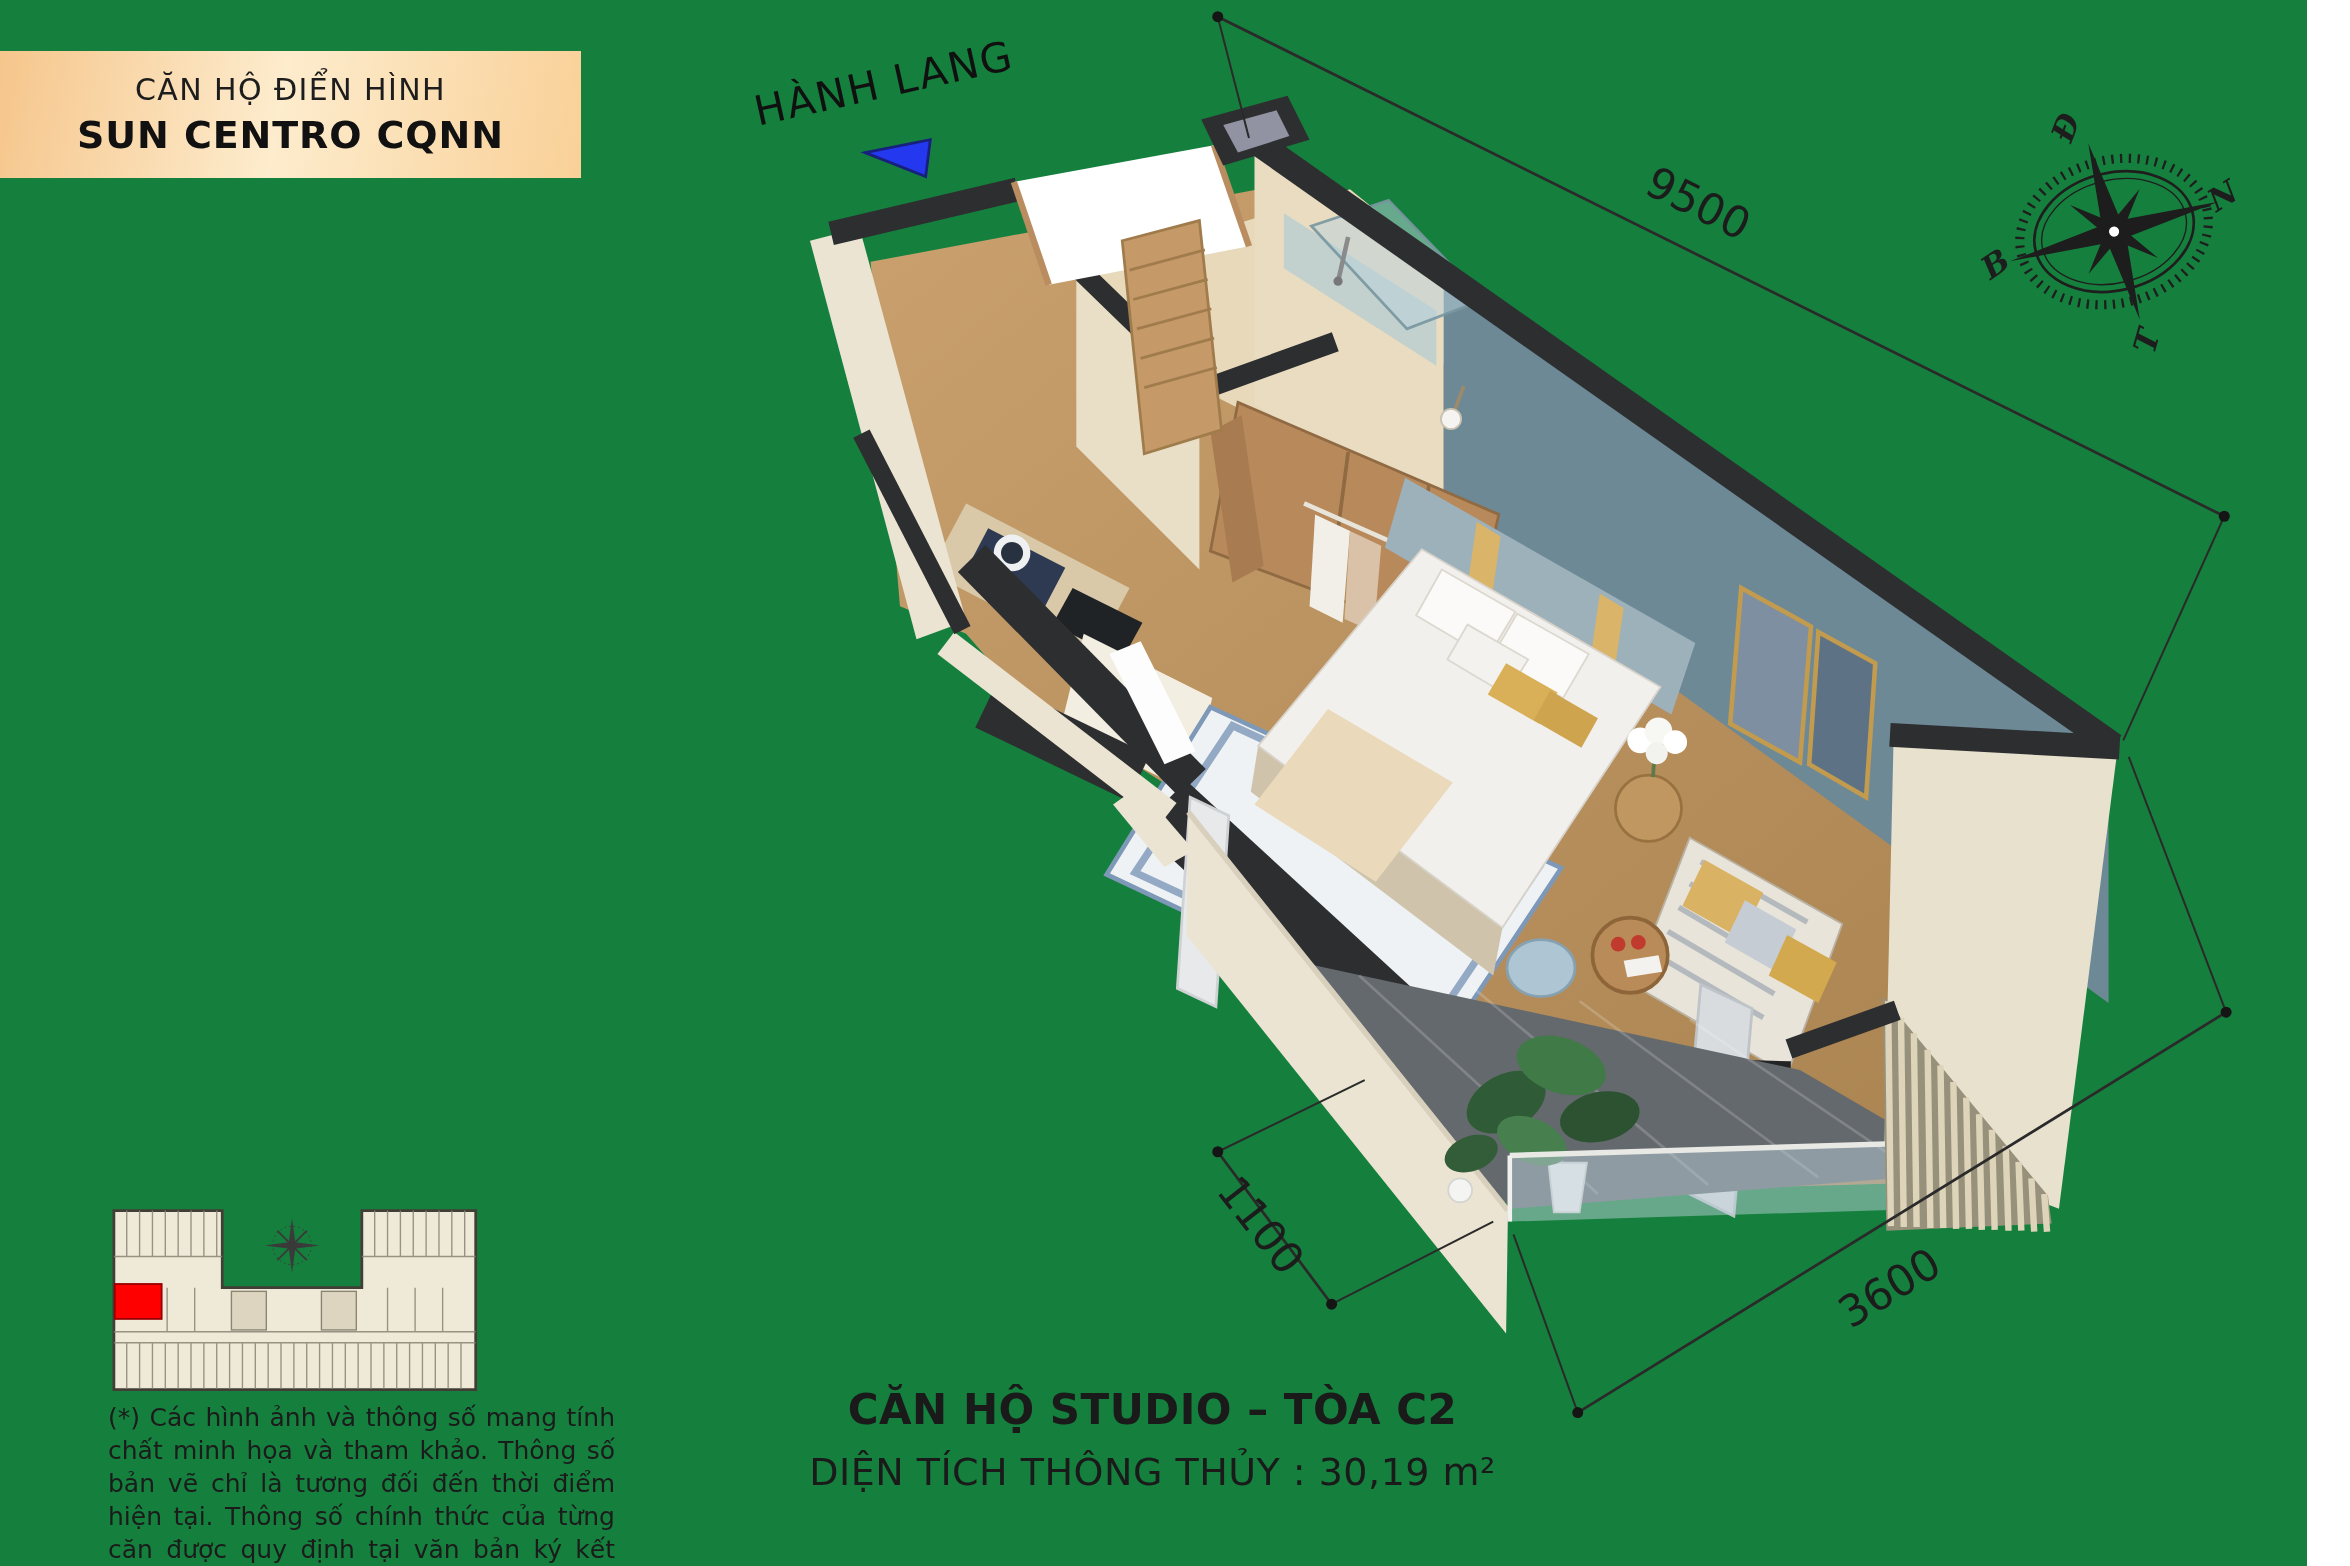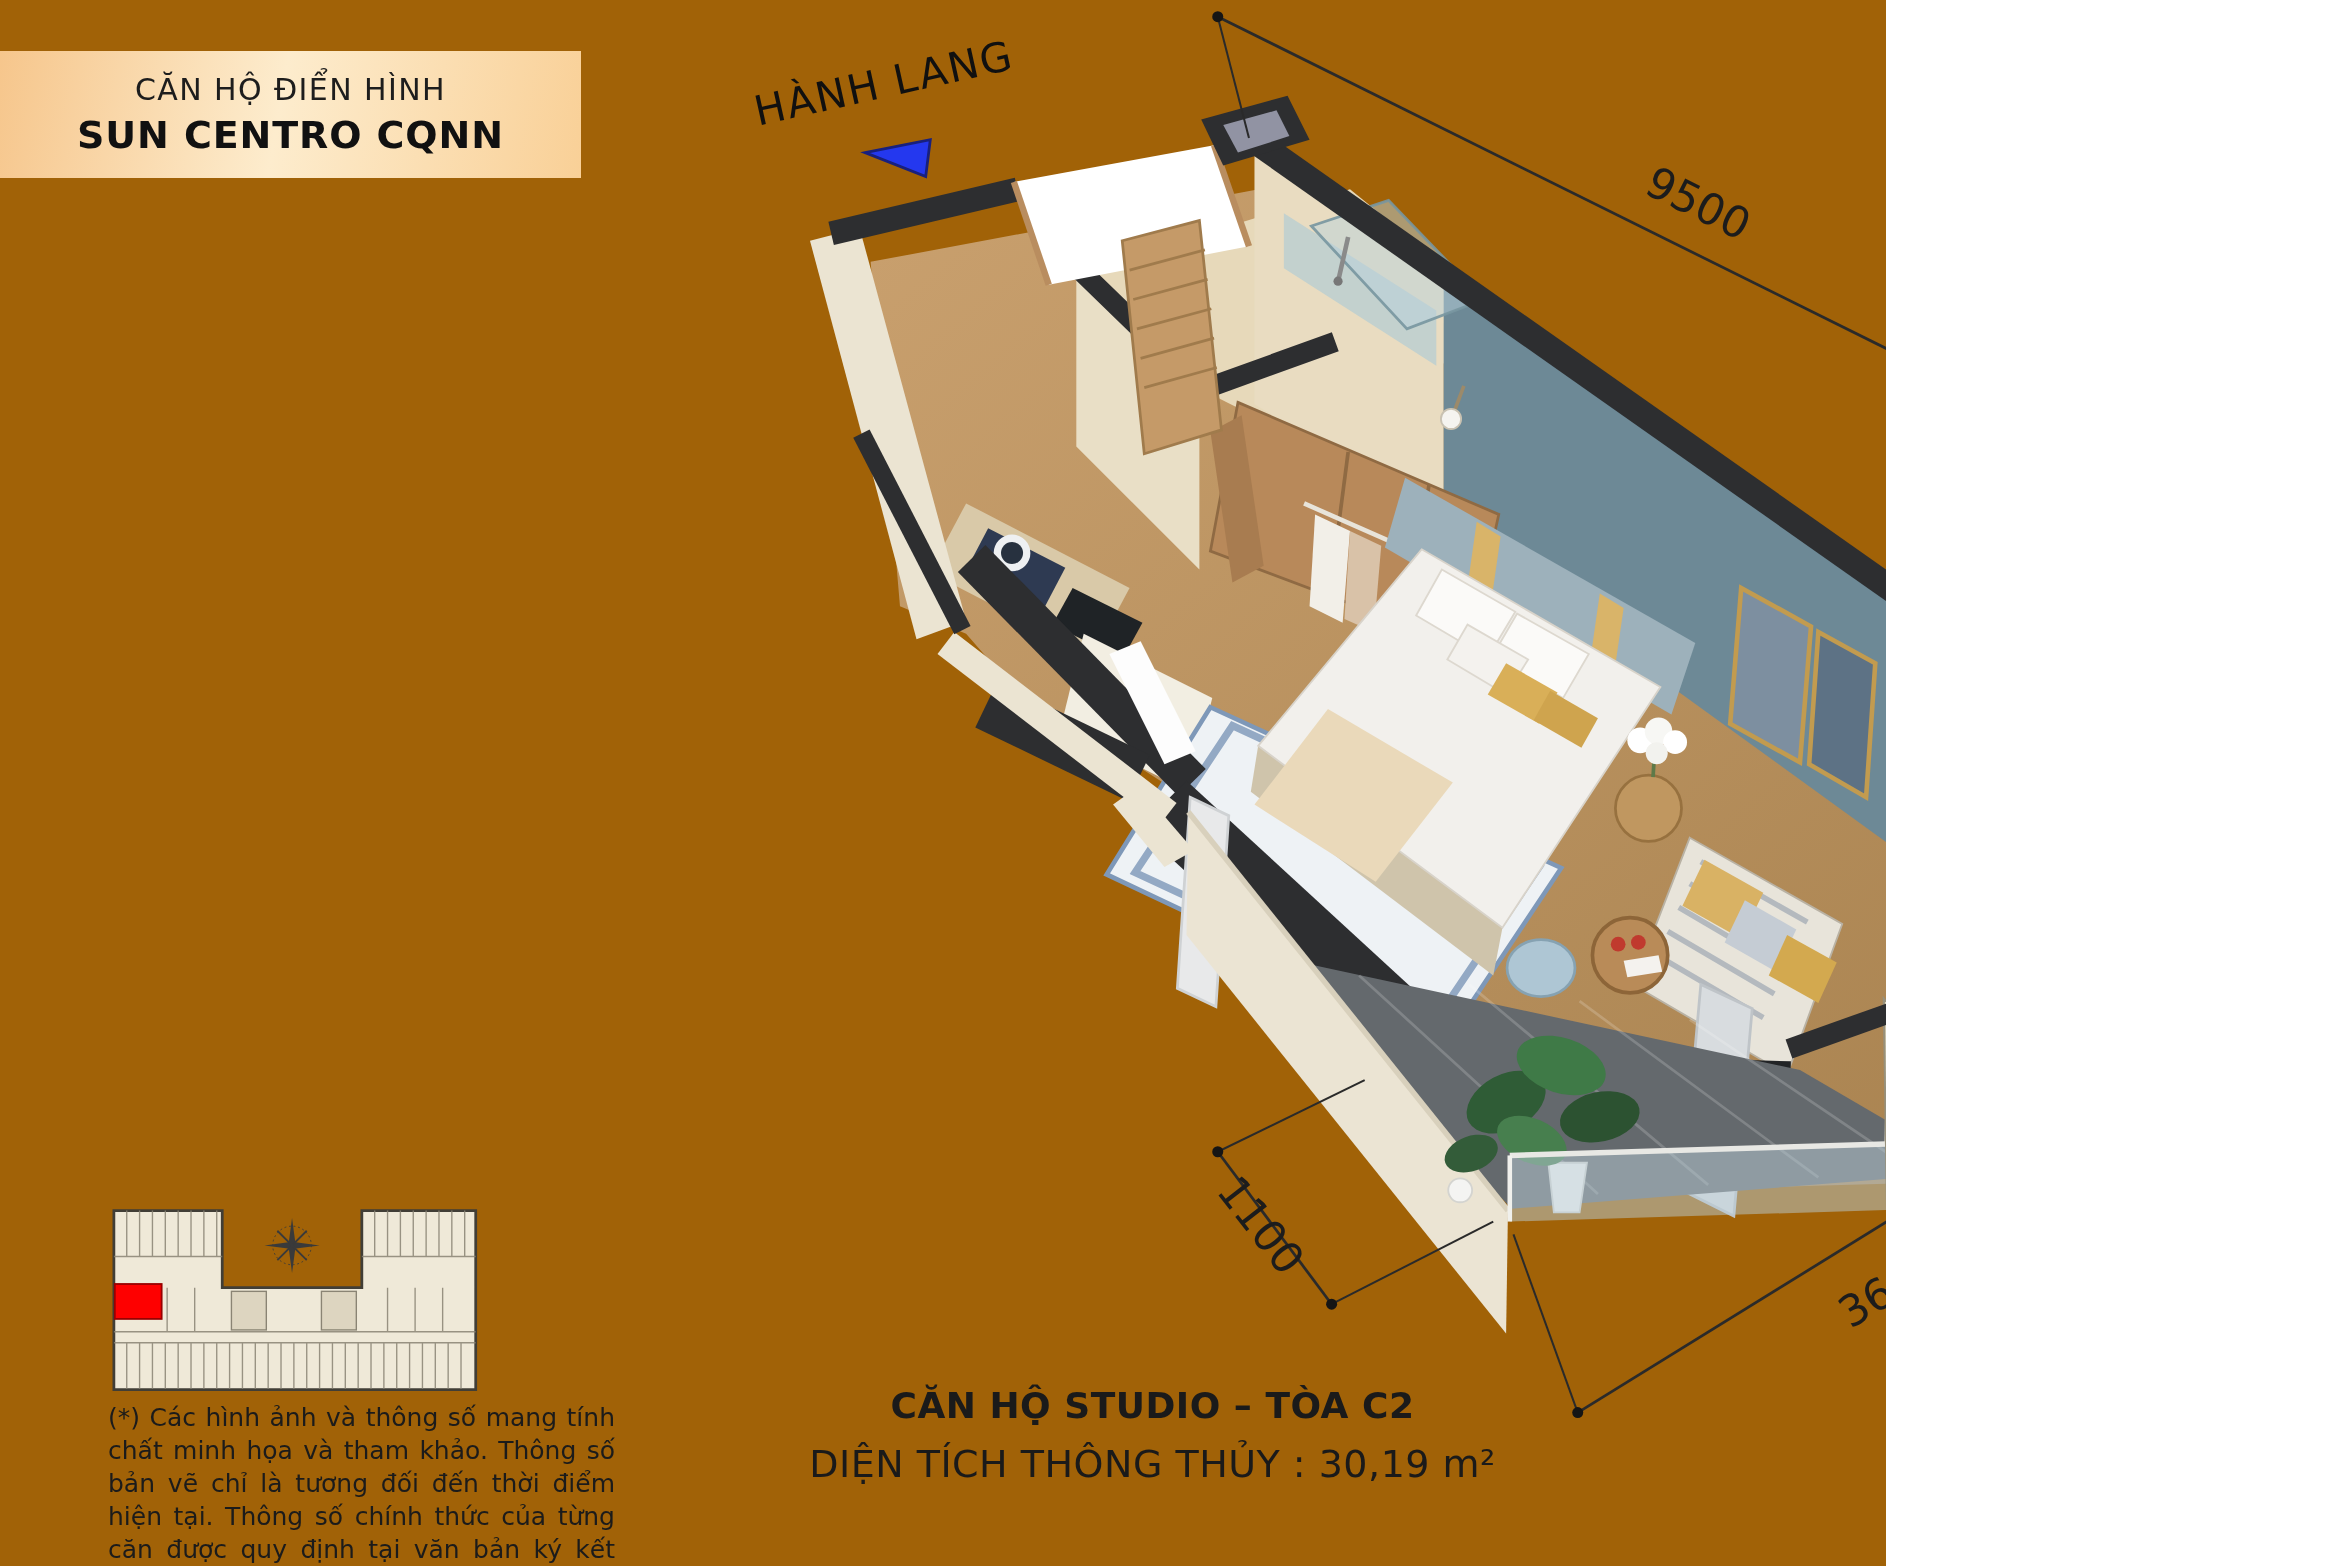--- a/index.html
+++ b/index.html
@@ -1,32 +1,32 @@
 <!DOCTYPE html>
 <html style="font-size:14.7px"><head>
 <meta charset="utf-8">
 <style>
   html,body{margin:0;padding:0;background:#ffffff;}
-  .canvas{position:relative;width:1886px;height:1567px;background:#a16207;overflow:hidden;
+  .canvas{position:relative;width:2307px;height:1567px;background:#15803d;overflow:hidden;
           font-family:"DejaVu Sans","Liberation Sans",sans-serif;color:#1a1a1a;}
   svg text{font-family:"DejaVu Sans","Liberation Sans",sans-serif;}
 
   .badge{position:absolute;left:0;top:51px;width:581px;height:127px;
          background:linear-gradient(100deg,#f6c68c 0%,#fdeccd 48%,#f9d097 100%);
          display:flex;flex-direction:column;justify-content:center;align-items:center;gap:6.4px;}
   .badge .l1{font-size:30px;letter-spacing:1.4px;color:#1d1d1d;}
   .badge .l2{font-size:38px;font-weight:bold;letter-spacing:0.9px;color:#111;}
 
   .corridor{position:absolute;left:755px;top:88px;font-size:41px;letter-spacing:1.8px;color:#101010;
             transform:rotate(-12.5deg);transform-origin:0 50%;white-space:nowrap;}
 
   .plan-svg{position:absolute;left:0;top:0;}
 
   .title-block{position:absolute;left:790px;top:1385px;width:725px;text-align:center;}
-  .title-block .t1{font-size:36px;font-weight:bold;letter-spacing:0.5px;}
+  .title-block .t1{font-size:42px;font-weight:bold;letter-spacing:0.5px;}
   .title-block .t2{font-size:38px;margin-top:16px;letter-spacing:0.5px;}
 
   .disclaimer{position:absolute;left:108px;top:1401px;width:507px;
               font-size:25px;line-height:1.32;text-align:justify;color:#1b1b1b;}
 
   .dim-text{font-size:47px;fill:#1c1c1c;}
   .compass-letter{font-family:"DejaVu Serif","Liberation Serif",serif;font-weight:bold;font-style:italic;
                   font-size:34px;fill:#1d1d1d;}
 </style>
 </head>

